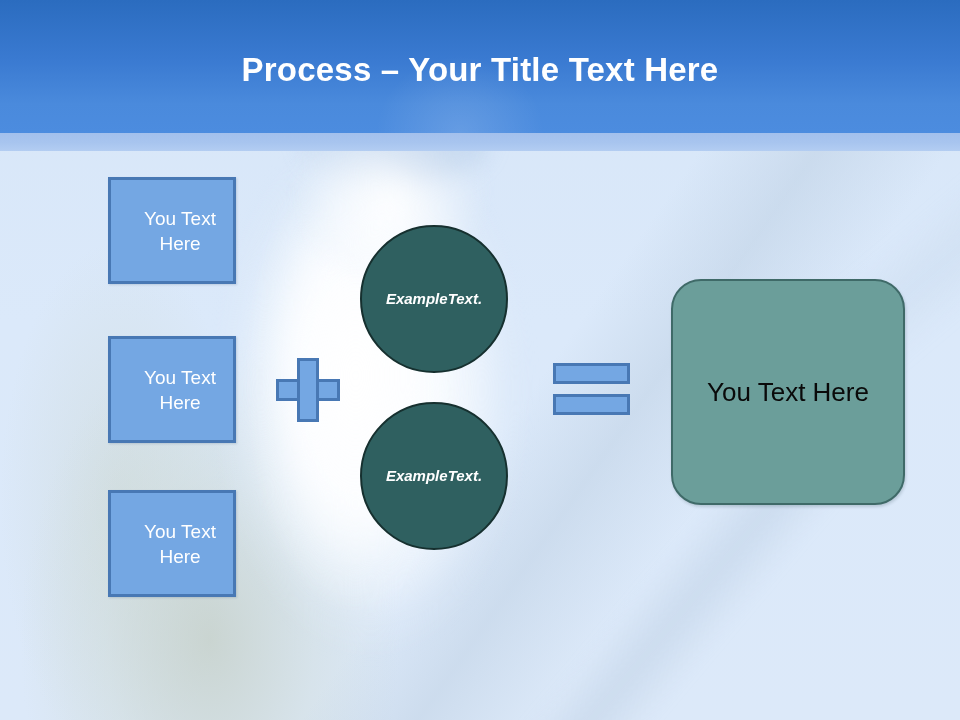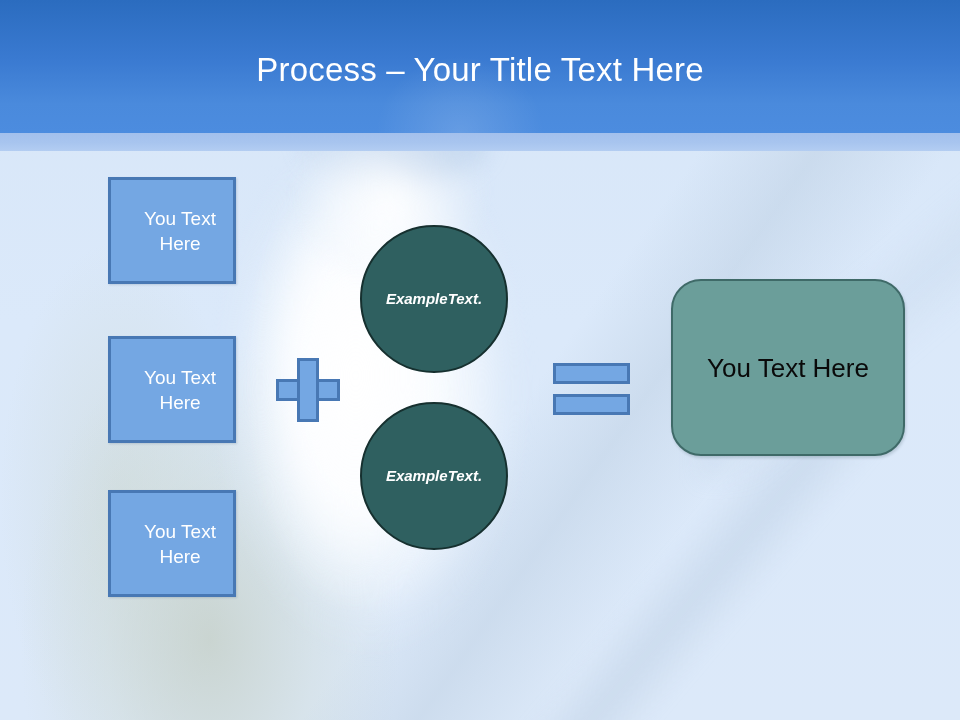--- a/index.html
+++ b/index.html
@@ -130,22 +130,22 @@
     left: 0;
     top: 50px;
     width: 960px;
     text-align: center;
     color: #ffffff;
     font-size: 33px;
     line-height: 40px;
     letter-spacing: 0.2px;
     white-space: nowrap;
   }
-  .title-strong { font-weight: normal; }
-  .title-rest   { font-weight: normal; }
+  .title-strong { font-weight: bold; }
+  .title-rest   { font-weight: bold; }
 
   .subband {
     position: absolute;
     left: 0;
     top: 133px;
     width: 960px;
     height: 18px;
     background: linear-gradient(180deg, #a3c0ec 0%, #a8c5ef 55%, #b3cdf2 100%);
   }
 
@@ -236,21 +236,21 @@
   }
   .eq-bar-top { top: 0px; }
   .eq-bar-bot { top: 31px; }
 
   
   .result {
     position: absolute;
     left: 671px;
     top: 279px;
     width: 234px;
-    height: 177px;
+    height: 226px;
     background: #6b9e9a;
     border: 2px solid #3f6a68;
     border-radius: 30px;
     box-sizing: border-box;
     display: flex;
     align-items: center;
     justify-content: center;
     color: #0a0a0a;
     font-size: 26px;
     line-height: 32px;

